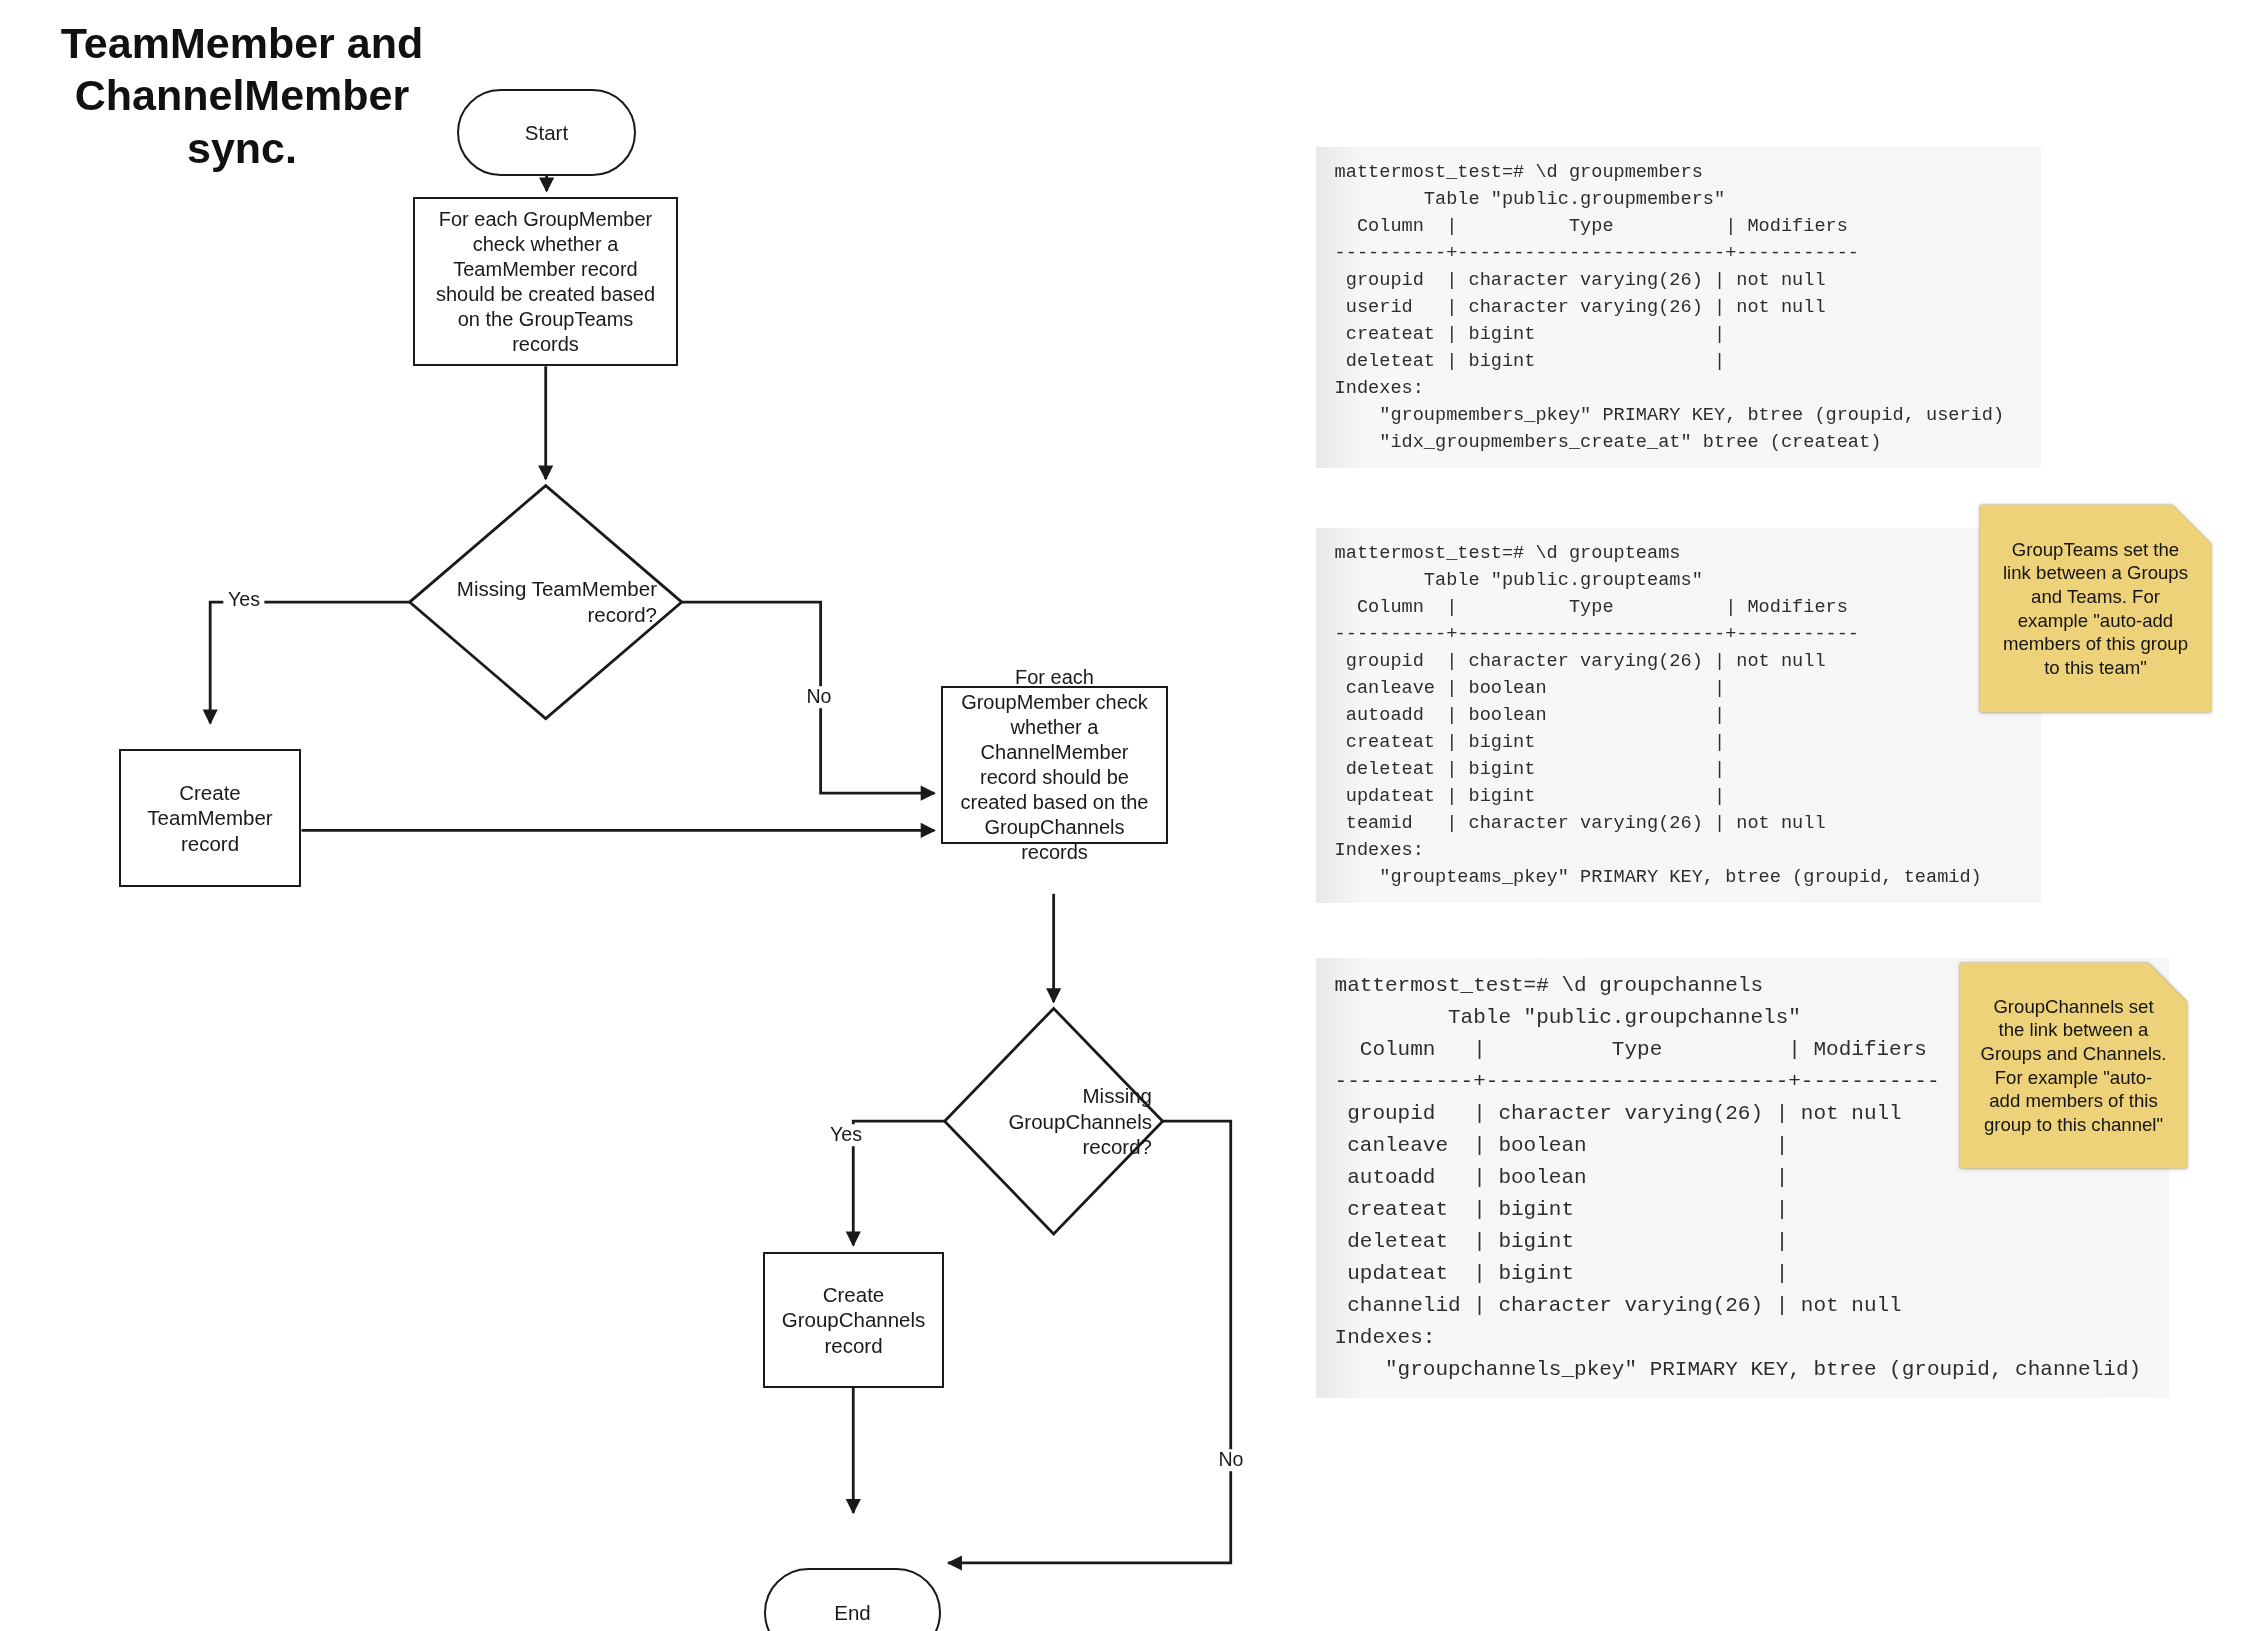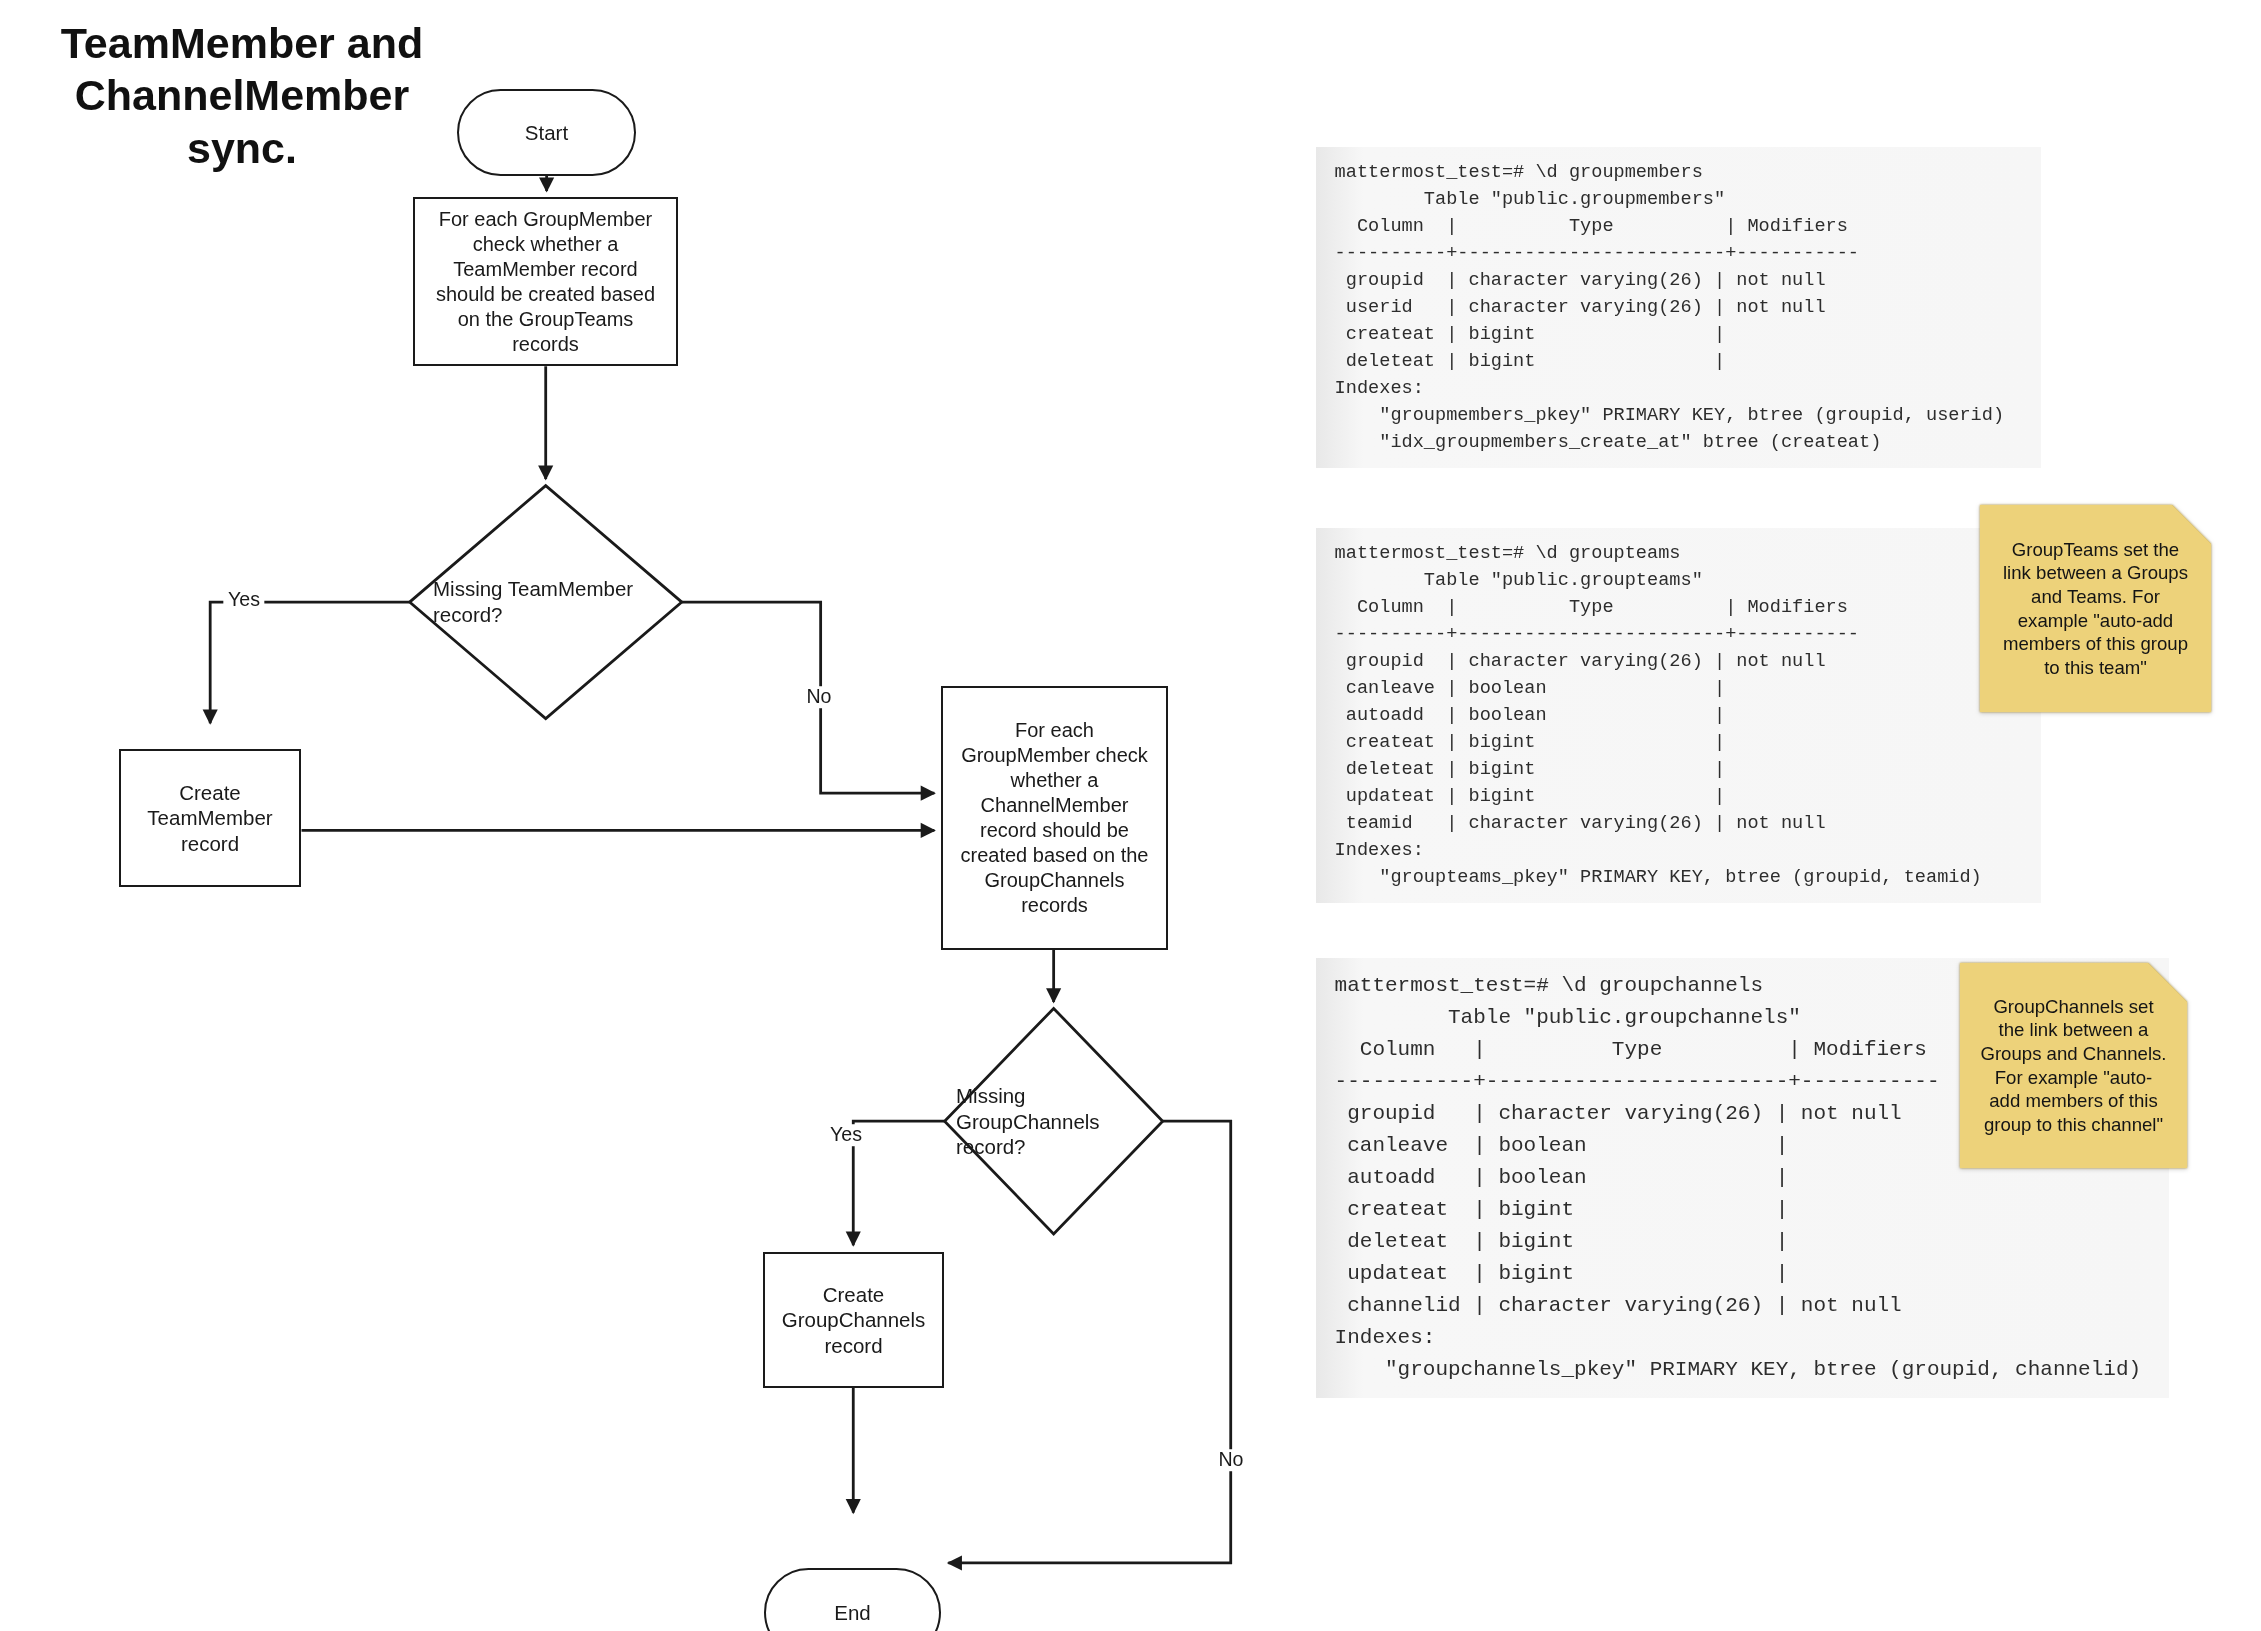--- a/index.html
+++ b/index.html
@@ -18,21 +18,21 @@
   .shape {
     position:absolute; background:#ffffff; border:2.8px solid #1a1a1a;
     display:flex; align-items:center; justify-content:center; text-align:center;
     font-size:20.5px; line-height:1.25; box-sizing:border-box; padding:3.7px 7.5px;
   }
   .stadium { border-radius:45px;margin-top:48px; }
   .process-lg { font-size:20px; }
 
   .diamond-label {
     position:absolute; display:flex; align-items:center; justify-content:center;
-    text-align:left; font-size:20.5px; line-height:1.25;
+    text-align:right; font-size:20.5px; line-height:1.25;
   }
 
   .edge-label {
     position:absolute; transform:translate(-50%,-50%);
     background:#ffffff; padding:0 4.7px; font-size:19.6px; line-height:1.1;
   }
 
   .note {
     position:absolute;
     filter: drop-shadow(0 0 0.9px #b1953f) drop-shadow(0.9px 1.9px 1.9px rgba(0,0,0,0.18));
@@ -90,21 +90,21 @@
 
 
   <div class="shape stadium" style="left:457px; top:41px; width:179px; height:87px;">Start</div>
 
   <div class="shape process-lg" style="left:413px; top:197px; width:265px; height:169px;">For each GroupMember check whether a TeamMember record should be created based on the GroupTeams records</div>
 
   <div class="diamond-label" style="left:433px; top:546px; width:224px; height:112px;">Missing TeamMember record?</div>
 
   <div class="shape" style="left:119px; top:723px; width:182px; height:138px;margin-top:26px;">Create TeamMember record</div>
 
-  <div class="shape process-lg" style="left:941px; top:686px; width:227px; height:264px;">For each GroupMember check whether a ChannelMember record should be created based on the GroupChannels records</div>
+  <div class="shape process-lg" style="left:941px; top:686px; width:227px; height:158px;">For each GroupMember check whether a ChannelMember record should be created based on the GroupChannels records</div>
 
   <div class="diamond-label" style="left:956px; top:1056px; width:196px; height:131px;">Missing GroupChannels record?</div>
 
   <div class="shape" style="left:763px; top:1252px; width:181px; height:136px;">Create GroupChannels record</div>
 
   <div class="shape stadium" style="left:764px; top:1520px; width:177px; height:89px;">End</div>
 
   <div class="edge-label" style="left:244px; top:600px;">Yes</div>
   <div class="edge-label" style="left:819px; top:697px;">No</div>
   <div class="edge-label" style="left:846px; top:1135px;">Yes</div>

